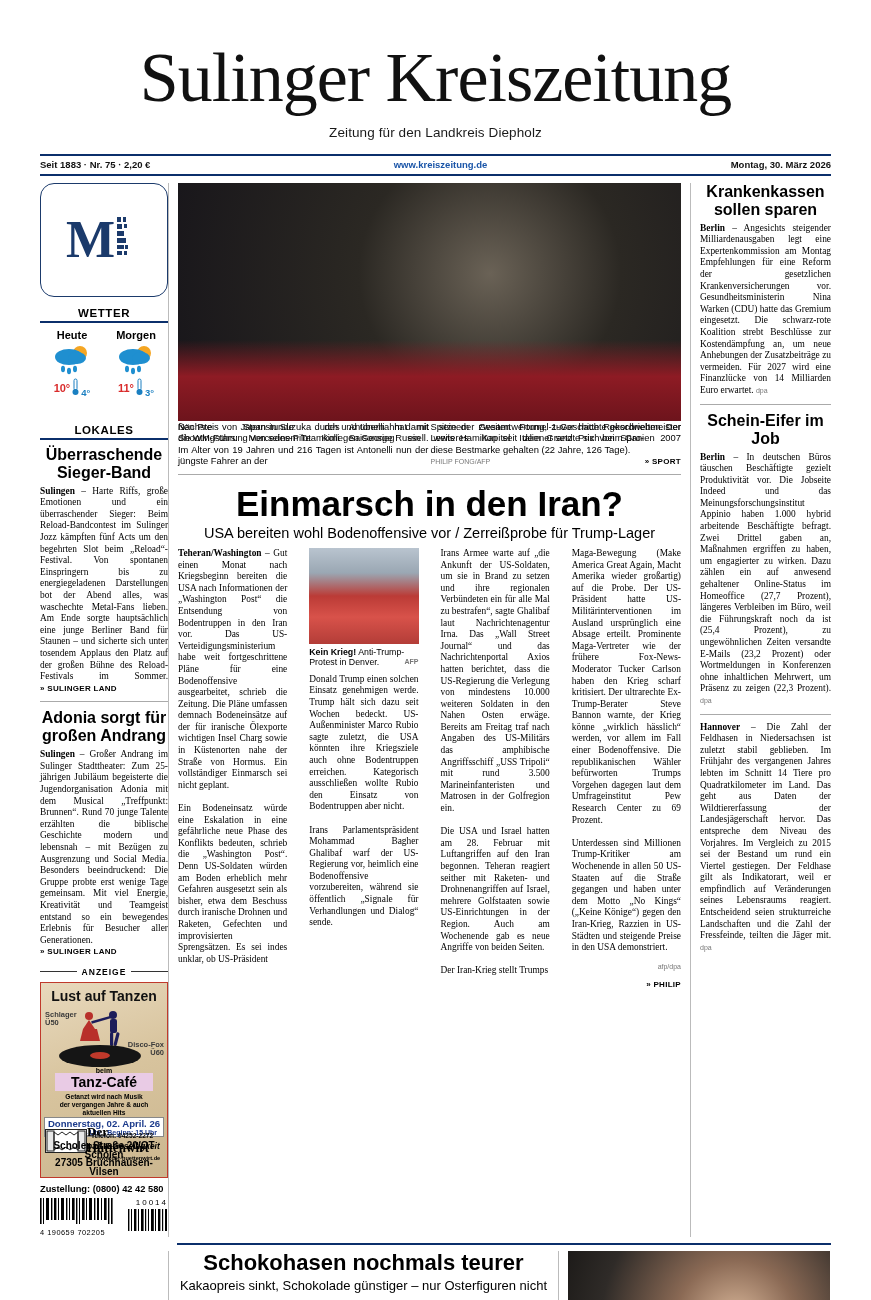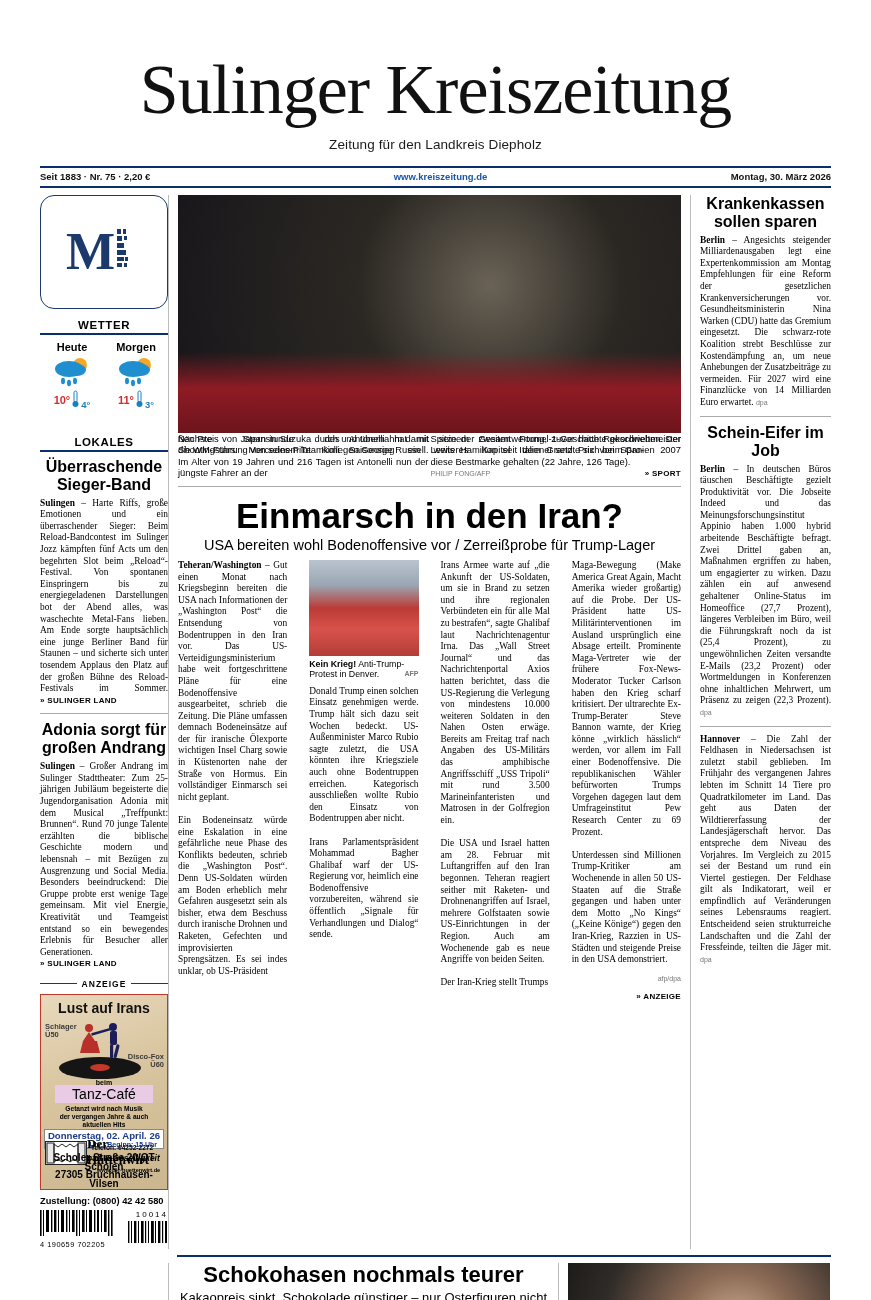--- a/index.html
+++ b/index.html
@@ -3,21 +3,21 @@
 <meta charset="utf-8">
 <style>
   * { box-sizing: border-box; margin: 0; padding: 0; }
   html, body {
     width: 871px; height: 1300px;
     background: #ffffff;
     font-family: "Liberation Serif", serif;
     color: #000;
     overflow: hidden;
   }
-  .page { position: relative; width: 871px; height: 1100px; padding: 12px 40px; }
+  .page { position: relative; width: 871px; height: 1100px; padding: 0 40px; }
 
   
   .masthead { padding-top: 44px; text-align: center; }
   .masthead-title {
     font-family: "Liberation Serif", serif;
     font-size: 70px; line-height: 0.98; font-weight: 400;
     letter-spacing: -1px; color: #111;
     white-space: nowrap;
   }
   .masthead-sub {
@@ -109,21 +109,21 @@
     background: linear-gradient(160deg,#e8d9bd 0%, #d8c49e 45%, #cbb68f 100%);
     font-family: "Liberation Sans", sans-serif;
   }
   .ad-t1 { position:absolute; top:5px; left:0; right:0; text-align:center; font-size:14px; font-weight:bold; color:#111; }
   .ad-badge-l { position:absolute; top:28px; left:4px; font-size:7.5px; font-weight:bold; color:#3b3b3b; line-height:8px; }
   .ad-badge-r { position:absolute; top:58px; right:3px; font-size:7.5px; font-weight:bold; color:#3b3b3b; line-height:8px; text-align:right;}
   .ad-disc { position:absolute; top:62px; left:18px; width:82px; height:22px; border-radius:50%; background:#151515; }
   .ad-disc::after{ content:""; position:absolute; left:50%; top:50%; width:20px; height:7px; margin:-3.5px 0 0 -10px; border-radius:50%; background:#c0392b; }
   .ad-dancers { position:absolute; top:26px; left:26px; width:68px; height:40px; }
   .ad-t2 { position:absolute; top:84px; left:0; right:0; text-align:center; font-size:7px; font-weight:bold; }
-  .ad-t3 { position:absolute; top:90px; left:14px; right:14px; text-align:center; font-size:14px; font-weight:normal; background:#e9cbe5; padding:1px 0; }
+  .ad-t3 { position:absolute; top:90px; left:14px; right:14px; text-align:center; font-size:14px; font-weight:bold; background:#e9cbe5; padding:1px 0; }
   .ad-t4 { position:absolute; top:110px; left:6px; right:6px; text-align:center; font-size:6.6px; font-weight:bold; line-height:8px; }
   .ad-date { position:absolute; top:134px; left:3px; right:3px; text-align:center; background:#fff; border:1px solid #888; }
   .ad-date .d1 { font-size:9.6px; font-weight:bold; color:#1b3a8b; }
   .ad-date .d2 { font-size:7px; font-weight:bold; color:#1b3a8b; }
   .ad-t5 { position:absolute; top:158px; left:0; right:0; text-align:center; font-size:8.4px; font-weight:bold; font-style:italic; }
   .ad-acc { position:absolute; bottom:24px; left:4px; width:42px; height:24px; background:#fff; border:1px solid #222; }
   .ad-tel { position:absolute; bottom:38px; left:50px; font-size:6.6px; font-weight:bold; }
   .ad-wirt { position:absolute; bottom:21px; left:46px; font-family:"Liberation Serif",serif; font-size:13px; font-weight:bold; }
   .ad-web { position:absolute; bottom:16px; left:56px; font-size:5.6px; font-weight:bold; }
   .ad-addr { position:absolute; bottom:1px; left:0; right:0; text-align:center; font-size:10px; font-weight:bold; line-height:8.4px; }
@@ -305,21 +305,21 @@
       <div>
         <div class="headline-local">Adonia sorgt für großen Andrang</div>
         <div class="body-text"><span class="dateline">Sulingen</span><span> – Großer Andrang im Sulinger Stadttheater: Zum 25-jährigen Jubiläum begeisterte die Jugendorganisation Adonia mit dem Musical „Treffpunkt: Brunnen“. Rund 70 junge Talente erzählten die biblische Geschichte modern und lebensnah – mit Bezügen zu Ausgrenzung und Social Media. Besonders beeindruckend: Die Gruppe probte erst wenige Tage gemeinsam. Mit viel Energie, Kreativität und Teamgeist entstand so ein bewegendes Erlebnis für Besucher aller Generationen.</span> <span class="ressort">» SULINGER LAND</span></div>
       </div>
 
       <div class="anzeige-label">
           <span>ANZEIGE</span>
         </div>
 
       <div class="ad">
-        <div class="ad-t1">Lust auf Irans</div>
+        <div class="ad-t1">Lust auf Tanzen</div>
         <div class="ad-badge-l">Schlager<br>Ü50</div>
         <div class="ad-badge-r">Disco-Fox<br>Ü60</div>
         <div class="ad-dancers">
           <svg width="68" height="42" viewBox="0 0 68 42" aria-hidden="true">
             <g fill="#b8302a">
               <circle cx="22" cy="7" r="4"></circle>
               <path d="M22 11 L28 20 L16 20 Z"></path>
               <path d="M16 20 L30 20 L33 32 L13 32 Z"></path>
             </g>
             <g fill="#1d1d5a">
@@ -465,21 +465,21 @@
         </div>
 
         <div style="flex:1 1 0;">
           <div class="body-text" style="white-space:pre-line">Maga-Bewegung (Make America Great Again, Macht Amerika wieder großartig) auf die Probe. Der US-Präsident hatte US-Militärinterventionen im Ausland ursprünglich eine Absage erteilt. Prominente Maga-Vertreter wie der frühere Fox-News-Moderator Tucker Carlson haben den Krieg scharf kritisiert. Der ultrarechte Ex-Trump-Berater Steve Bannon warnte, der Krieg könne „wirklich hässlich“ werden, vor allem im Fall einer Bodenoffensive. Die republikanischen Wähler befürworten Trumps Vorgehen dagegen laut dem Umfrageinstitut Pew Research Center zu 69 Prozent.
 
 Unterdessen sind Millionen Trump-Kritiker am Wochenende in allen 50 US-Staaten auf die Straße gegangen und haben unter dem Motto „No Kings“ („Keine Könige“) gegen den Iran-Krieg, Razzien in US-Städten und steigende Preise in den USA demonstriert.</div>
           <div style="text-align:right;margin-top:1px;">
             <span class="credit">afp/dpa</span>
           </div>
           <div style="text-align:right;">
-            <span class="ressort">» ANZEIGE</span>
+            <span class="ressort">» PHILIP</span>
           </div>
         </div>
       </div>
     </div>
 
     <div class="col-right vrule" style="padding-left:9px;">
 
       <div>
         <div class="headline-local" style="margin-top:0">Krankenkassen sollen sparen</div>
         <div class="body-text"><span class="dateline">Berlin</span><span> – Angesichts steigender Milliardenausgaben legt eine Expertenkommission am Montag Empfehlungen für eine Reform der gesetzlichen Krankenversicherungen vor. Gesundheitsministerin Nina Warken (CDU) hatte das Gremium eingesetzt. Die schwarz-rote Koalition strebt Beschlüsse zur Kostendämpfung an, um neue Anhebungen der Zusatzbeiträge zu vermeiden. Für 2027 wird eine Finanzlücke von 14 Milliarden Euro erwartet.</span> <span class="credit">dpa</span></div>

